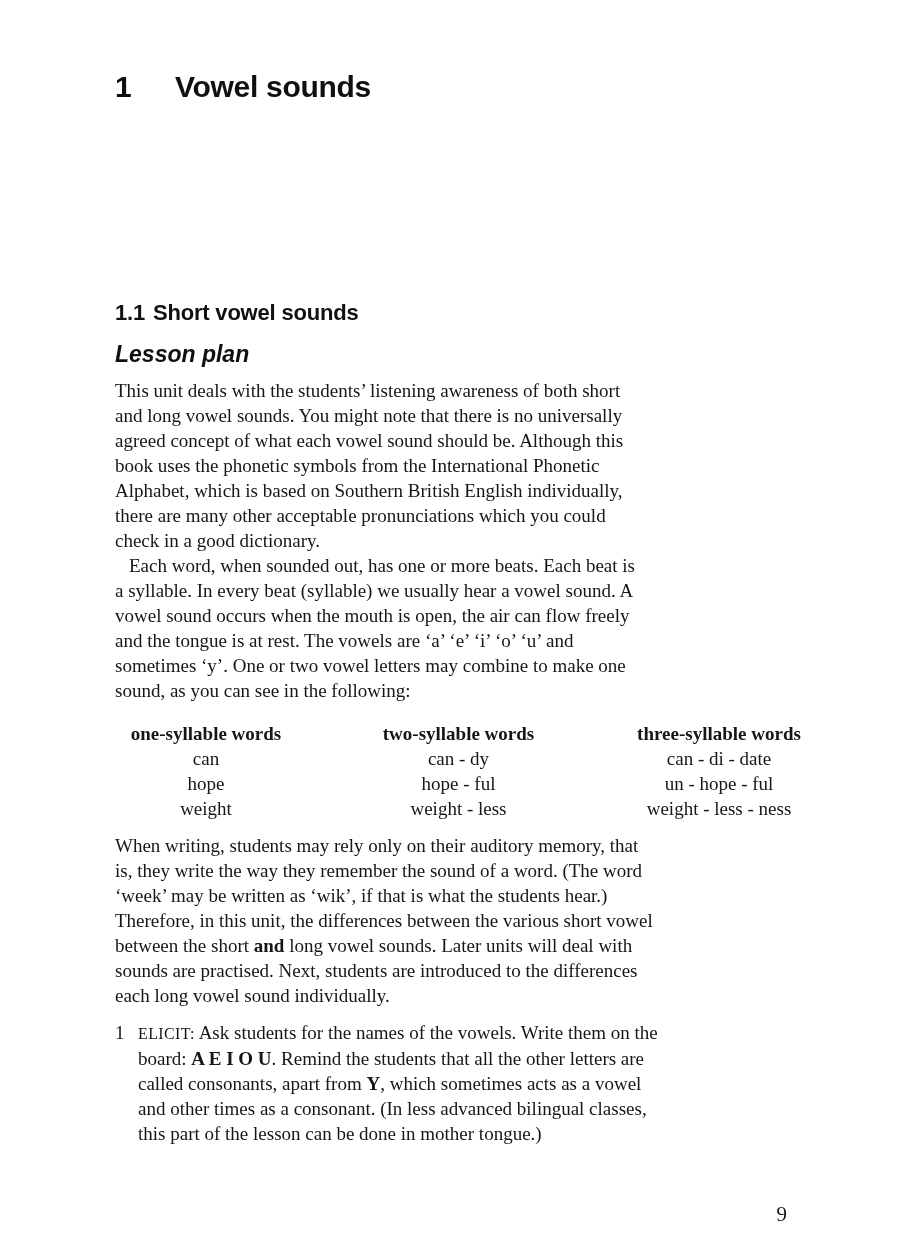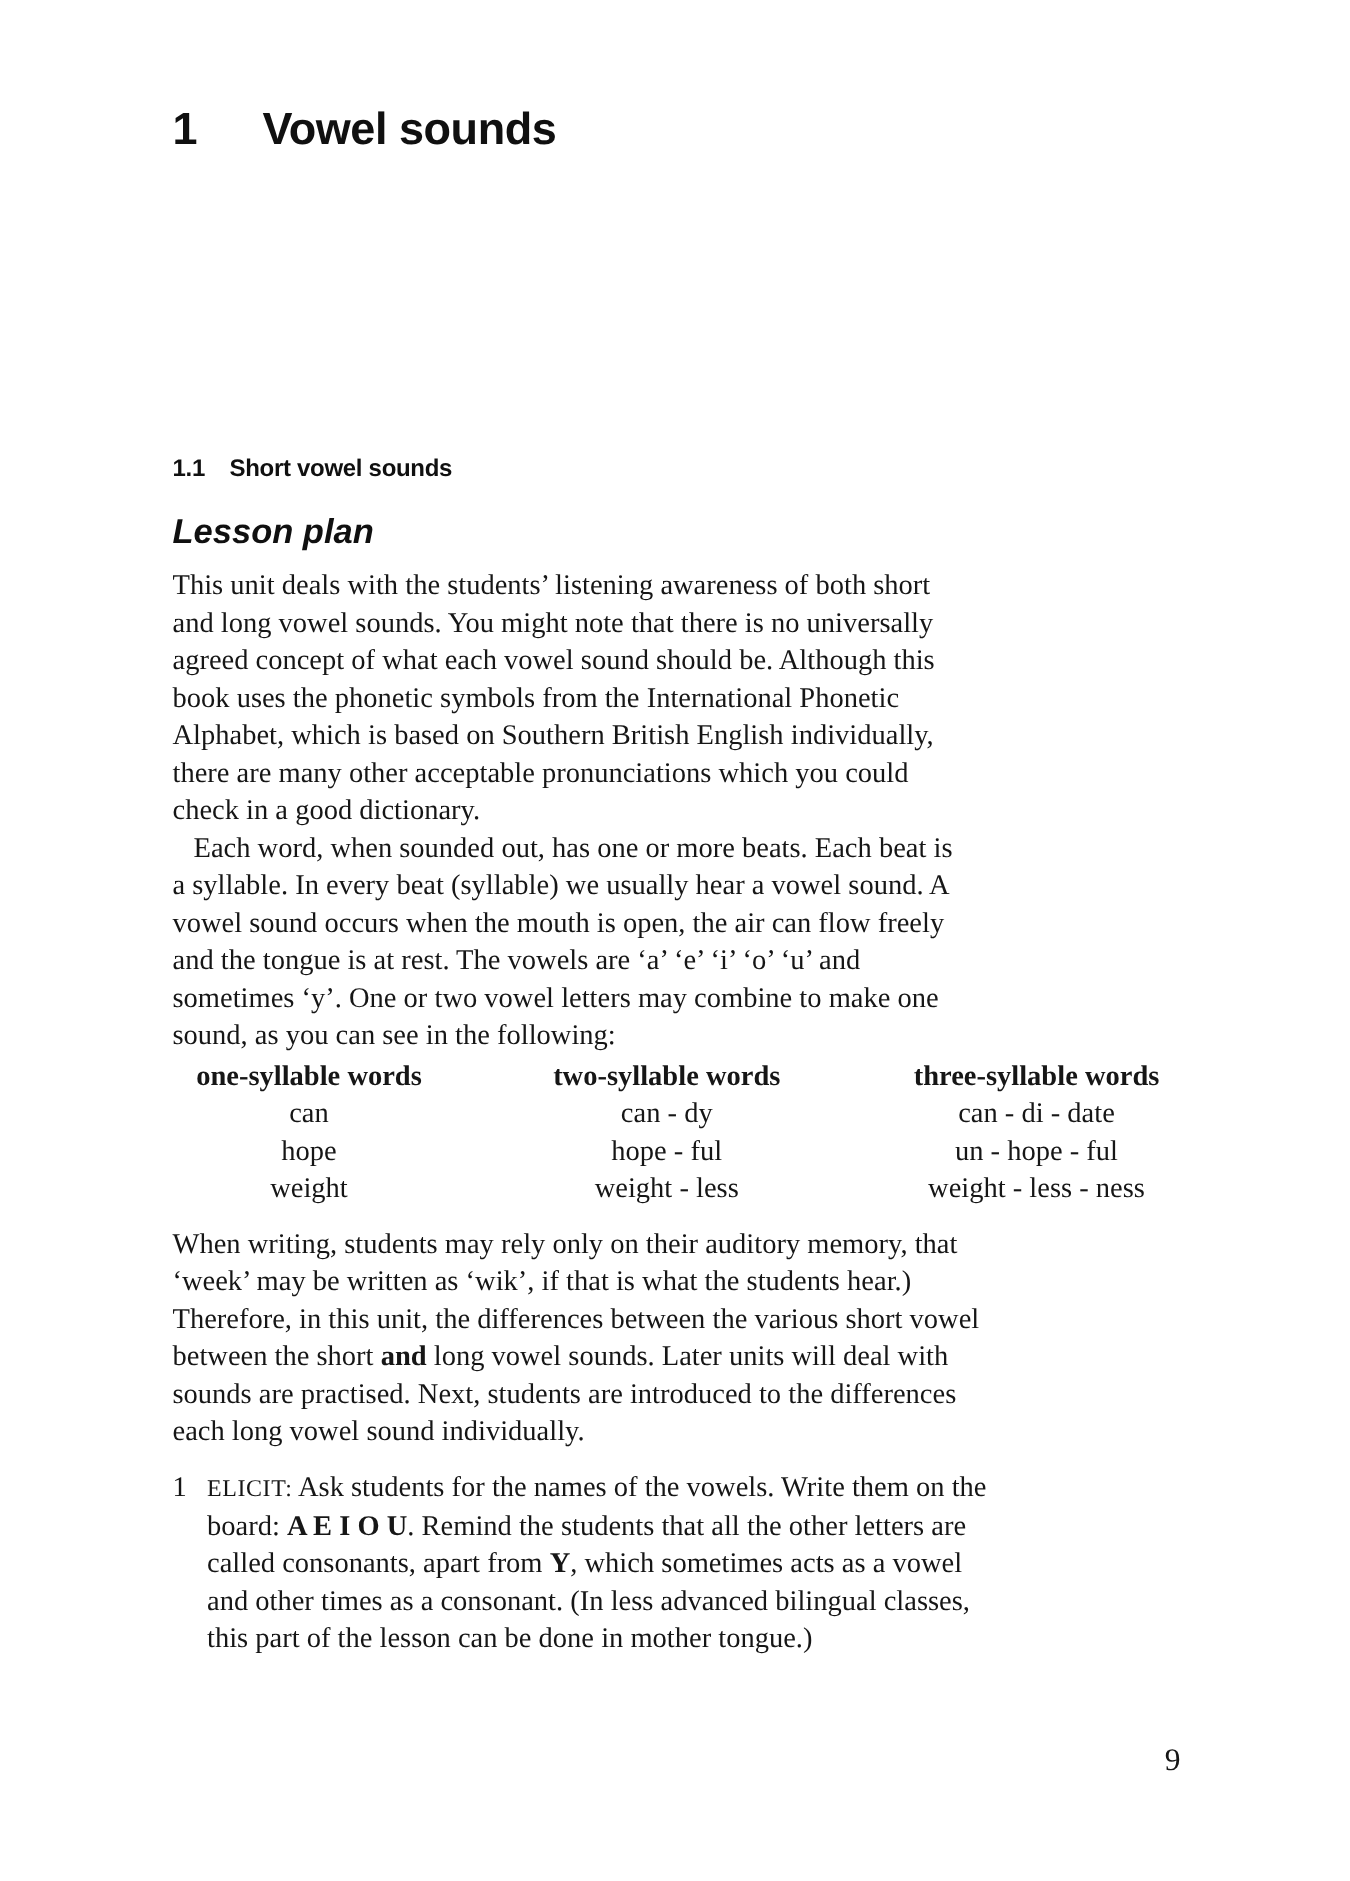--- a/index.html
+++ b/index.html
@@ -23,21 +23,21 @@
     line-height: 33px;
     letter-spacing: -0.3px;
     color: #101010;
   }
   .chapter-heading .ch-num { width: 60px; flex: 0 0 auto; }
   .section-heading {
     display: flex;
     margin: 197px 0 0 0;
     font-family: "Liberation Sans", sans-serif;
     font-weight: bold;
-    font-size: 16px;
+    font-size: 22px;
     line-height: 25px;
     letter-spacing: -0.2px;
     color: #101010;
   }
   .section-heading .sec-num { width: 38px; flex: 0 0 auto; }
   .lesson-heading {
     margin: 17px 0 0 0;
     font-family: "Liberation Sans", sans-serif;
     font-weight: bold;
     font-style: italic;
@@ -47,22 +47,23 @@
   }
   .para { margin: 0; font-size: 19px; }
   .para.mt12 { margin-top: 12px; }
   .tline { line-height: 25px; white-space: pre-wrap; }
   .p-indent .tline:first-child { text-indent: 14px; }
   .b { font-weight: bold; }
   .sc { font-size: 0.84em; letter-spacing: 0.4px; }
   .word-table {
     display: grid;
     grid-template-columns: 182px 295px 198px;
-    margin-top: 2px;
+    margin-top: 18px;
     font-size: 19px;
+    gap: 14px;
   }
   .wcol { text-align: center; }
   .wcell { line-height: 25px; text-align: center; }
   .whead { font-weight: bold; line-height: 25px; }
   .list-item {
     display: flex;
     margin-top: 12px;
     font-size: 19px;
   }
   .list-num { width: 23px; flex: 0 0 auto; line-height: 25px; }
@@ -128,20 +129,21 @@
     <div class="wcol">
       <div class="whead">three-syllable words</div>
       <div class="wcell">can - di - date</div>
       <div class="wcell">un - hope - ful</div>
       <div class="wcell">weight - less - ness</div>
     </div>
   </div>
 
   <div class="para mt12">
       <div class="tline"><span>When writing, students may rely only on their auditory memory, that</span></div>
+      <div class="tline"><span>is, they write the way they remember the sound of a word. (The word</span></div>
       <div class="tline"><span>‘week’ may be written as ‘wik’, if that is what the students hear.)</span></div>
       <div class="tline"><span>Therefore, in this unit, the differences between the various short vowel</span></div>
       <div class="tline"><span>between the short </span><span class="b">and</span><span> long vowel sounds. Later units will deal with</span></div>
       <div class="tline"><span>sounds are practised. Next, students are introduced to the differences</span></div>
       <div class="tline"><span>each long vowel sound individually.</span></div>
     </div>
 
   <div class="list-item">
     <span class="list-num">1</span>
     <div class="list-body">

